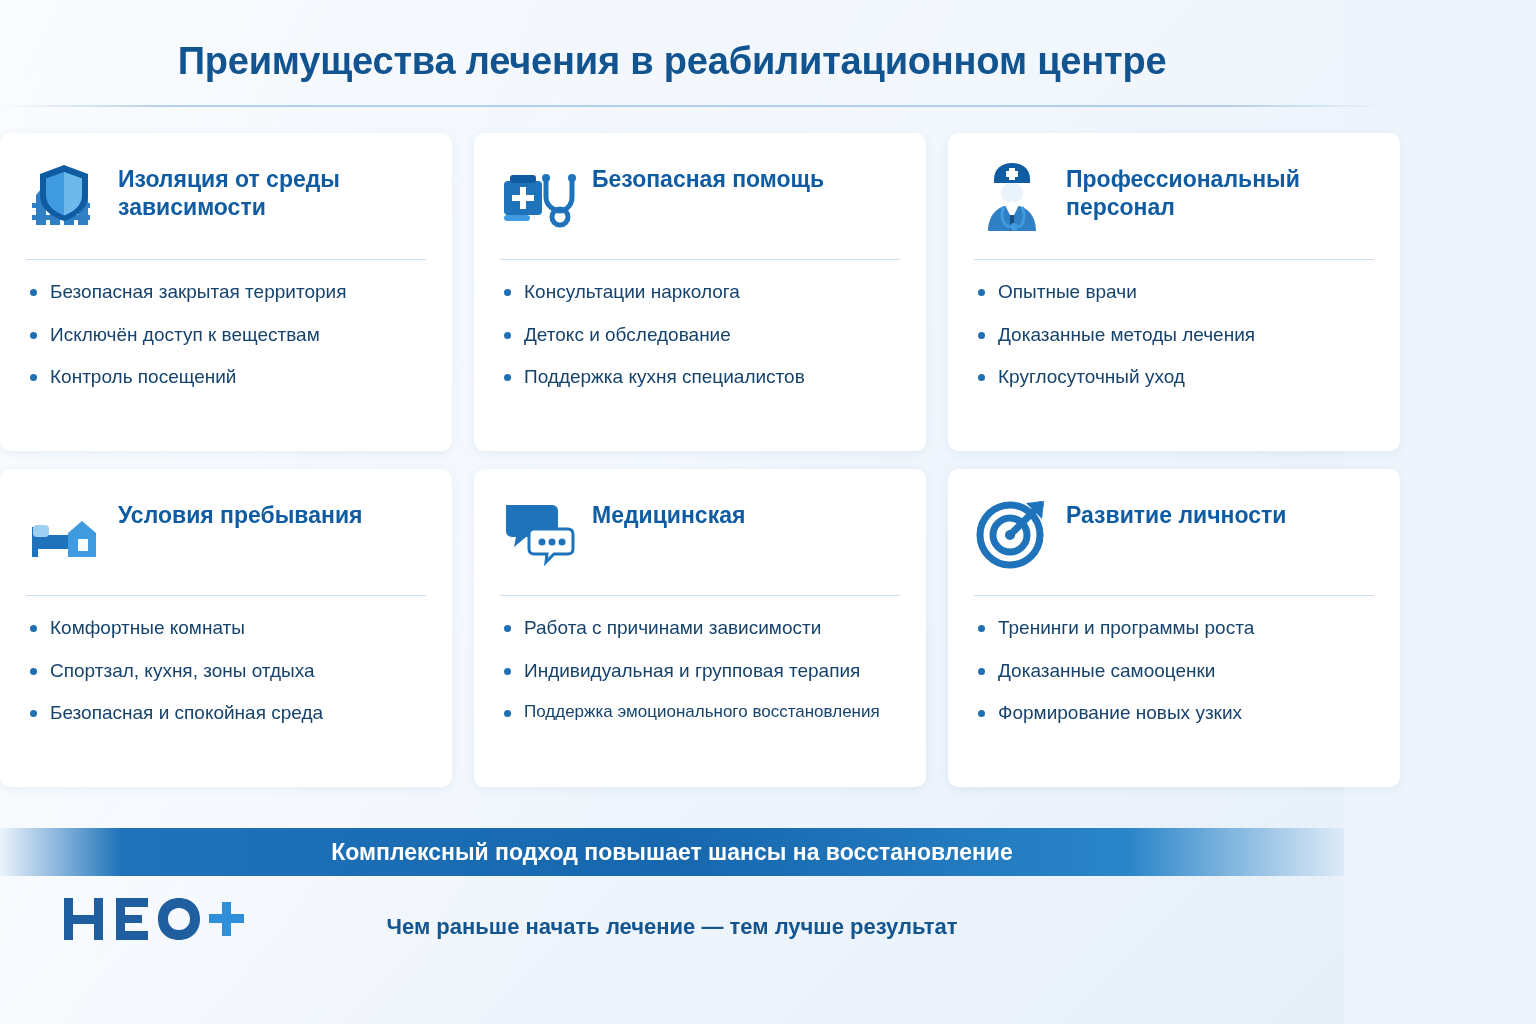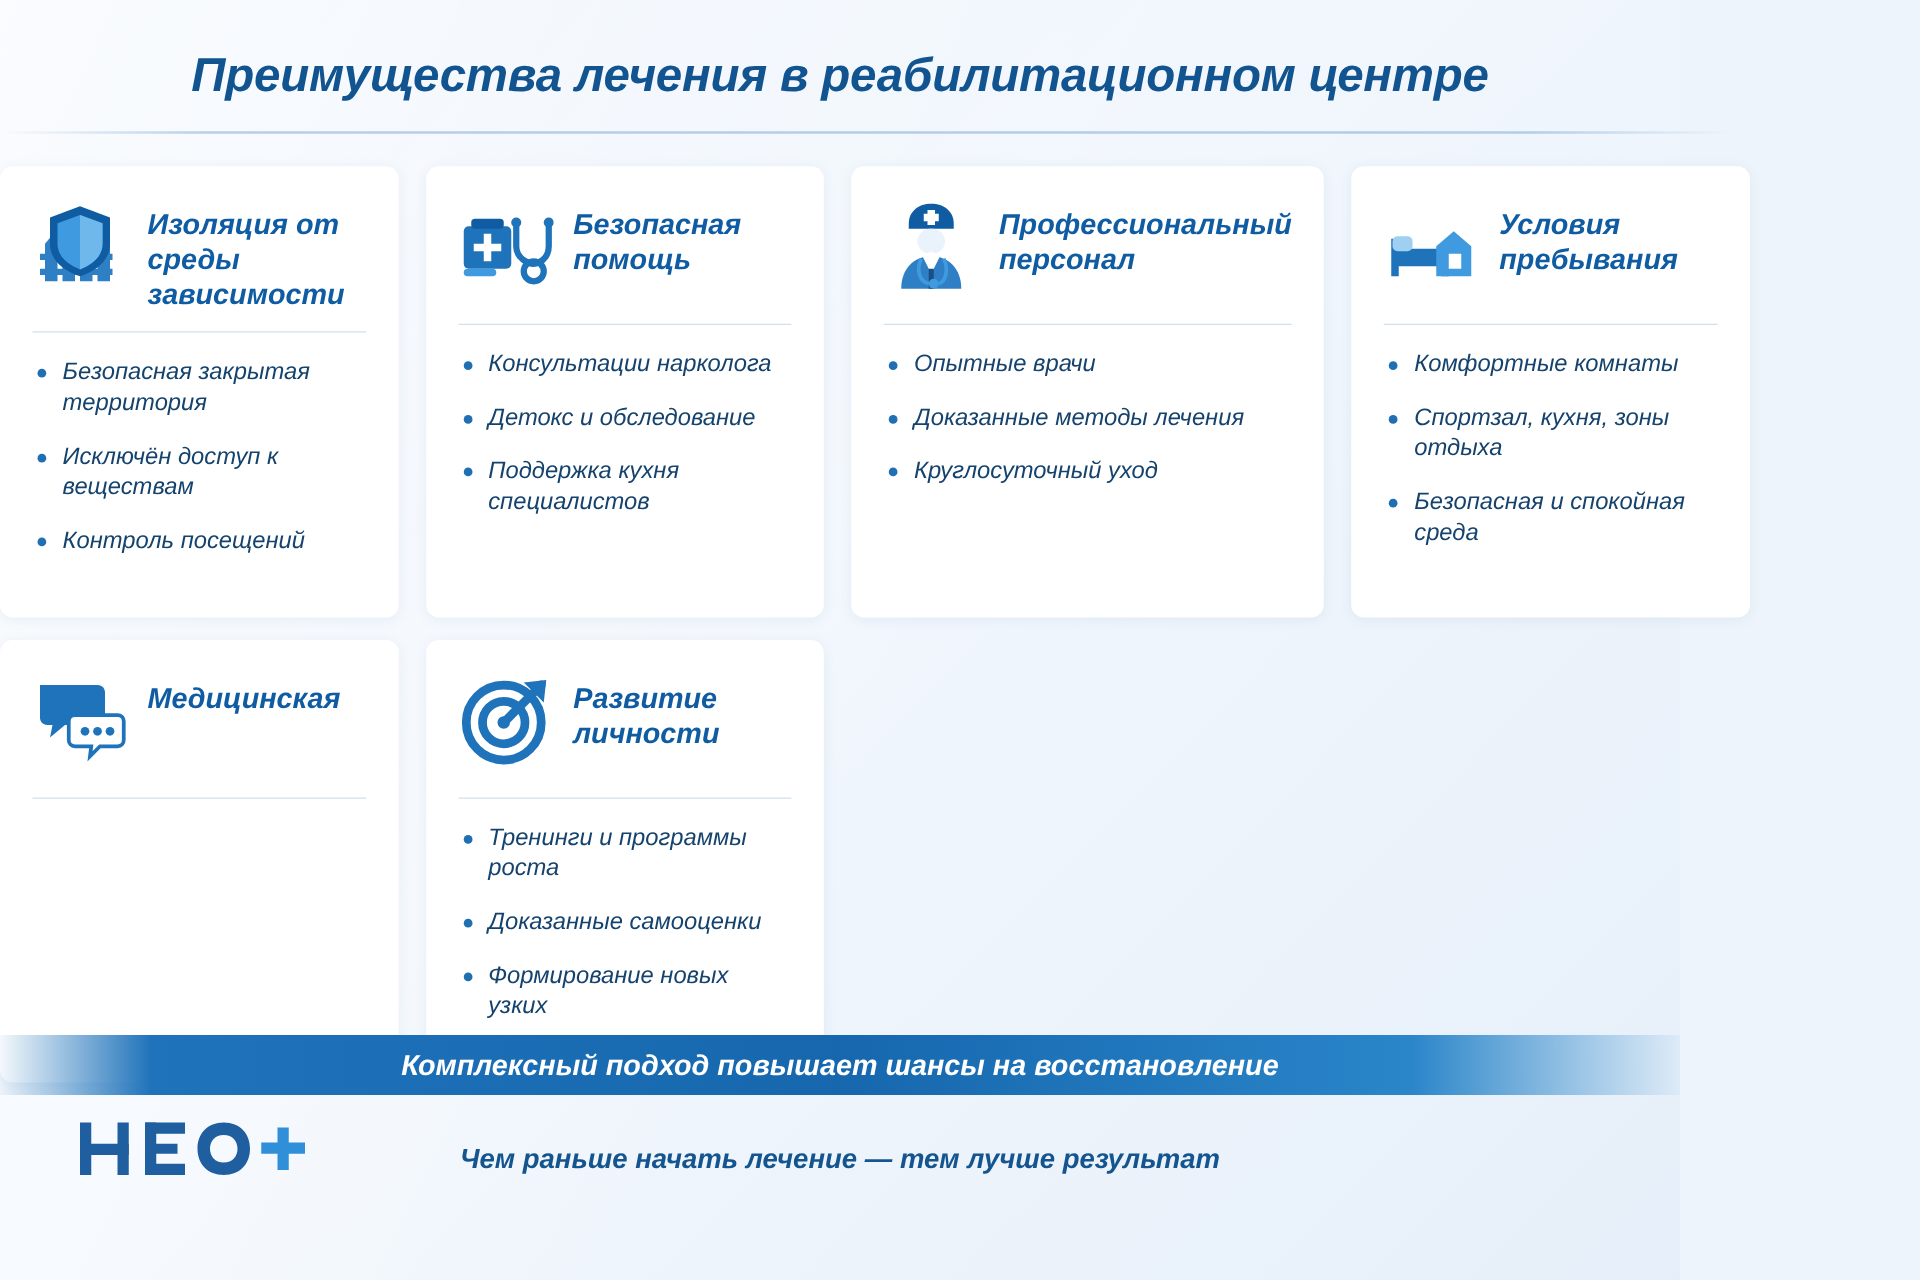--- a/index.html
+++ b/index.html
@@ -6,21 +6,20 @@
   html, body {
     width: 1536px; height: 1024px;
     font-family: "Liberation Sans", sans-serif;
     background: #eef4fb;
     overflow: hidden;
   }
   .page {
     position: relative;
     width: 1344px; height: 1024px;
     background: linear-gradient(135deg, #eaf2fc 0%, #f2f7fd 45%, #e6eff9 100%);
-    font-style: italic;
   }
   
   .page::before {
     content: "";
     position: absolute; inset: 0;
     background: linear-gradient(115deg, rgba(255,255,255,0.75) 0%, rgba(255,255,255,0) 55%);
     pointer-events: none;
   }
   .title {
     position: relative;
@@ -37,21 +36,21 @@
     height: 2px;
     margin: 22px auto 0 auto;
     background: linear-gradient(to right, rgba(30,110,180,0), rgba(30,110,180,0.30) 12%, rgba(30,110,180,0.30) 88%, rgba(30,110,180,0));
   }
 
   .grid {
     position: relative;
     width: 1400px;
     margin: 26px auto 0 auto;
     display: grid;
-    grid-template-columns: repeat(4, 1fr);
+    grid-template-columns: repeat(3, 1fr);
     gap: 18px 22px;
   }
   .card {
     background: #ffffff;
     border-radius: 10px;
     padding: 26px 26px 30px 26px;
     box-shadow: 0 2px 10px rgba(22, 80, 140, 0.07);
     min-height: 318px;
     position: relative;
   }
@@ -248,20 +247,25 @@
             <path d="M6 10 L52 10 C56 10 58 13 58 16 L58 36 C58 39 56 42 52 42 L26 42 L14 52 L16 42 L12 42 C8 42 6 39 6 36 Z" fill="#1f73ba"></path>
             <path d="M34 34 L68 34 C71 34 73 36 73 39 L73 54 C73 57 71 59 68 59 L54 59 L46 67 L47 59 L34 59 C31 59 29 57 29 54 L29 39 C29 36 31 34 34 34 Z" fill="#ffffff" stroke="#1f73ba" stroke-width="3"></path>
             <circle cx="42" cy="47" r="3.5" fill="#1f73ba"></circle>
             <circle cx="52" cy="47" r="3.5" fill="#1f73ba"></circle>
             <circle cx="62" cy="47" r="3.5" fill="#1f73ba"></circle>
           </svg>
         </div>
         <div class="card-title">Медицинская</div>
       </div>
       <div class="card-rule"></div>
+      <ul class="bullets">
+        <li>Работа с причинами зависимости</li>
+        <li>Индивидуальная и групповая терапия</li>
+        <li class="small">Поддержка эмоционального восстановления</li>
+      </ul>
     </div>
 
     <div class="card">
       <div class="card-head">
         <div class="card-icon">
           <svg width="76" height="76" viewBox="0 0 76 76">
             <circle cx="36" cy="40" r="30" fill="none" stroke="#1f73ba" stroke-width="7"></circle>
             <circle cx="36" cy="40" r="17" fill="none" stroke="#1f73ba" stroke-width="7"></circle>
             <circle cx="36" cy="40" r="5" fill="#1f73ba"></circle>
             <path d="M36 40 L66 10" stroke="#1f73ba" stroke-width="7" stroke-linecap="round" fill="none"></path>

